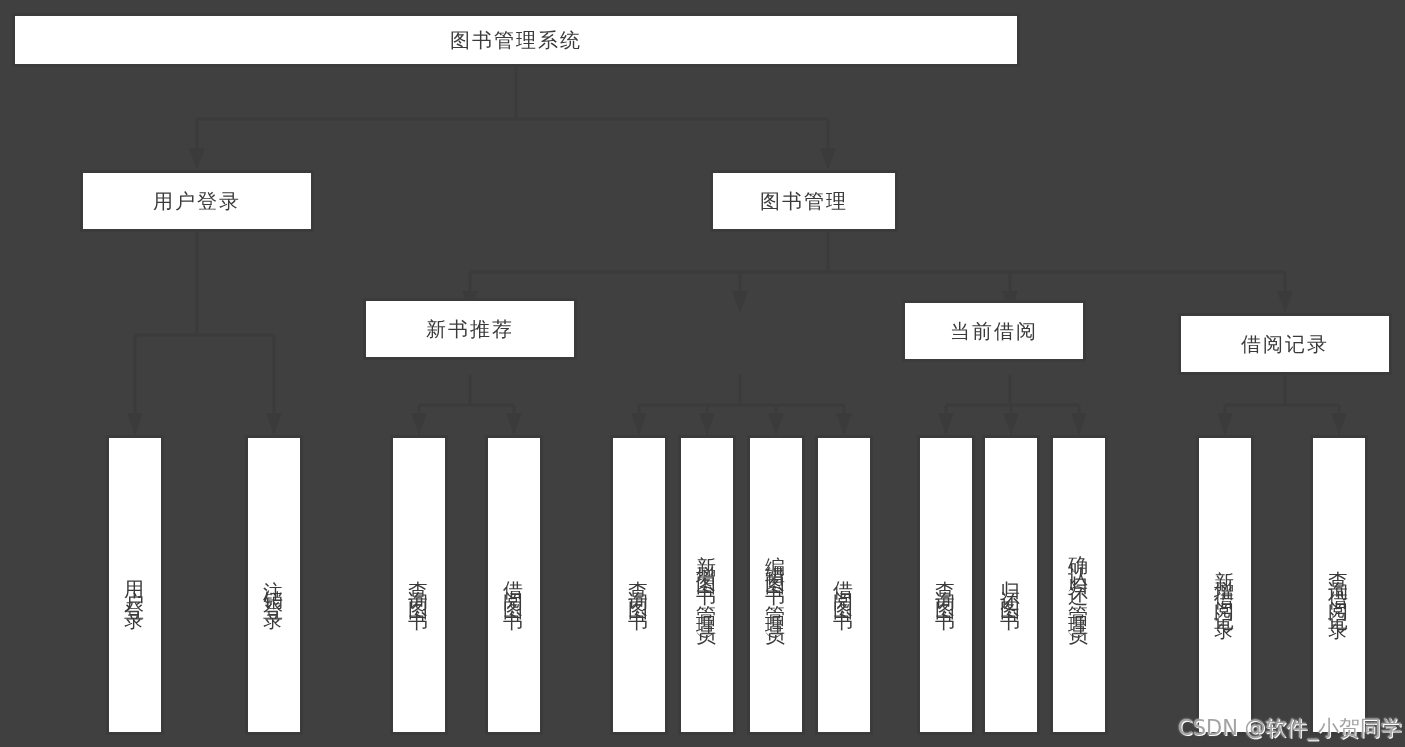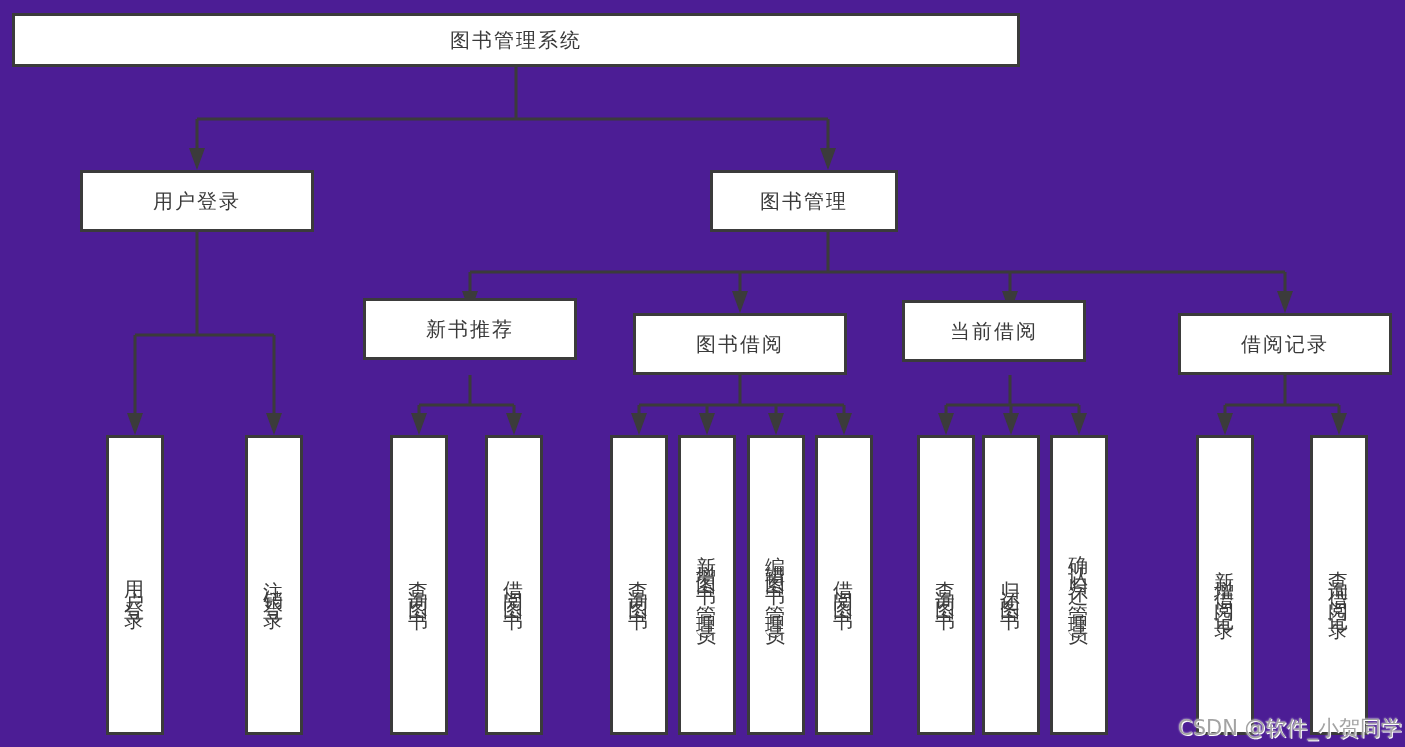--- a/index.html
+++ b/index.html
@@ -1,19 +1,19 @@
 <!DOCTYPE html>
 <html><head>
 <meta charset="utf-8">
 <style>
   html,body{margin:0;padding:0;background:#ffffff;}
   .stage{
     position:relative;
     width:1405px;height:747px;
-    background:#4c1d95;
+    background:#404040;
     font-family:"DejaVu Sans","Liberation Sans",sans-serif;
     overflow:hidden;
   }
   .connectors{position:absolute;left:0;top:0;width:1405px;height:747px;}
   .box{
     position:absolute;
     background:#ffffff;
     border:3px solid #3b3b3b;
     box-sizing:border-box;
     display:flex;
@@ -99,23 +99,20 @@
   <div class="box" style="left:80px;top:170px;width:234px;height:62px;">
     <span class="lbl">用户登录</span>
   </div>
   <div class="box" style="left:710px;top:170px;width:188px;height:62px;">
     <span class="lbl">图书管理</span>
   </div>
 
   <div class="box" style="left:363px;top:298px;width:214px;height:62px;">
     <span class="lbl">新书推荐</span>
   </div>
-  <div class="box" style="left:633px;top:313px;width:214px;height:62px;">
-    <span class="lbl">图书借阅</span>
-  </div>
   <div class="box" style="left:902px;top:300px;width:184px;height:62px;">
     <span class="lbl">当前借阅</span>
   </div>
   <div class="box" style="left:1178px;top:313px;width:214px;height:62px;">
     <span class="lbl">借阅记录</span>
   </div>
 
   <div class="box v" style="left:106px;top:435px;width:58px;height:300px;">
     <span class="lbl">用户登录</span>
   </div>

